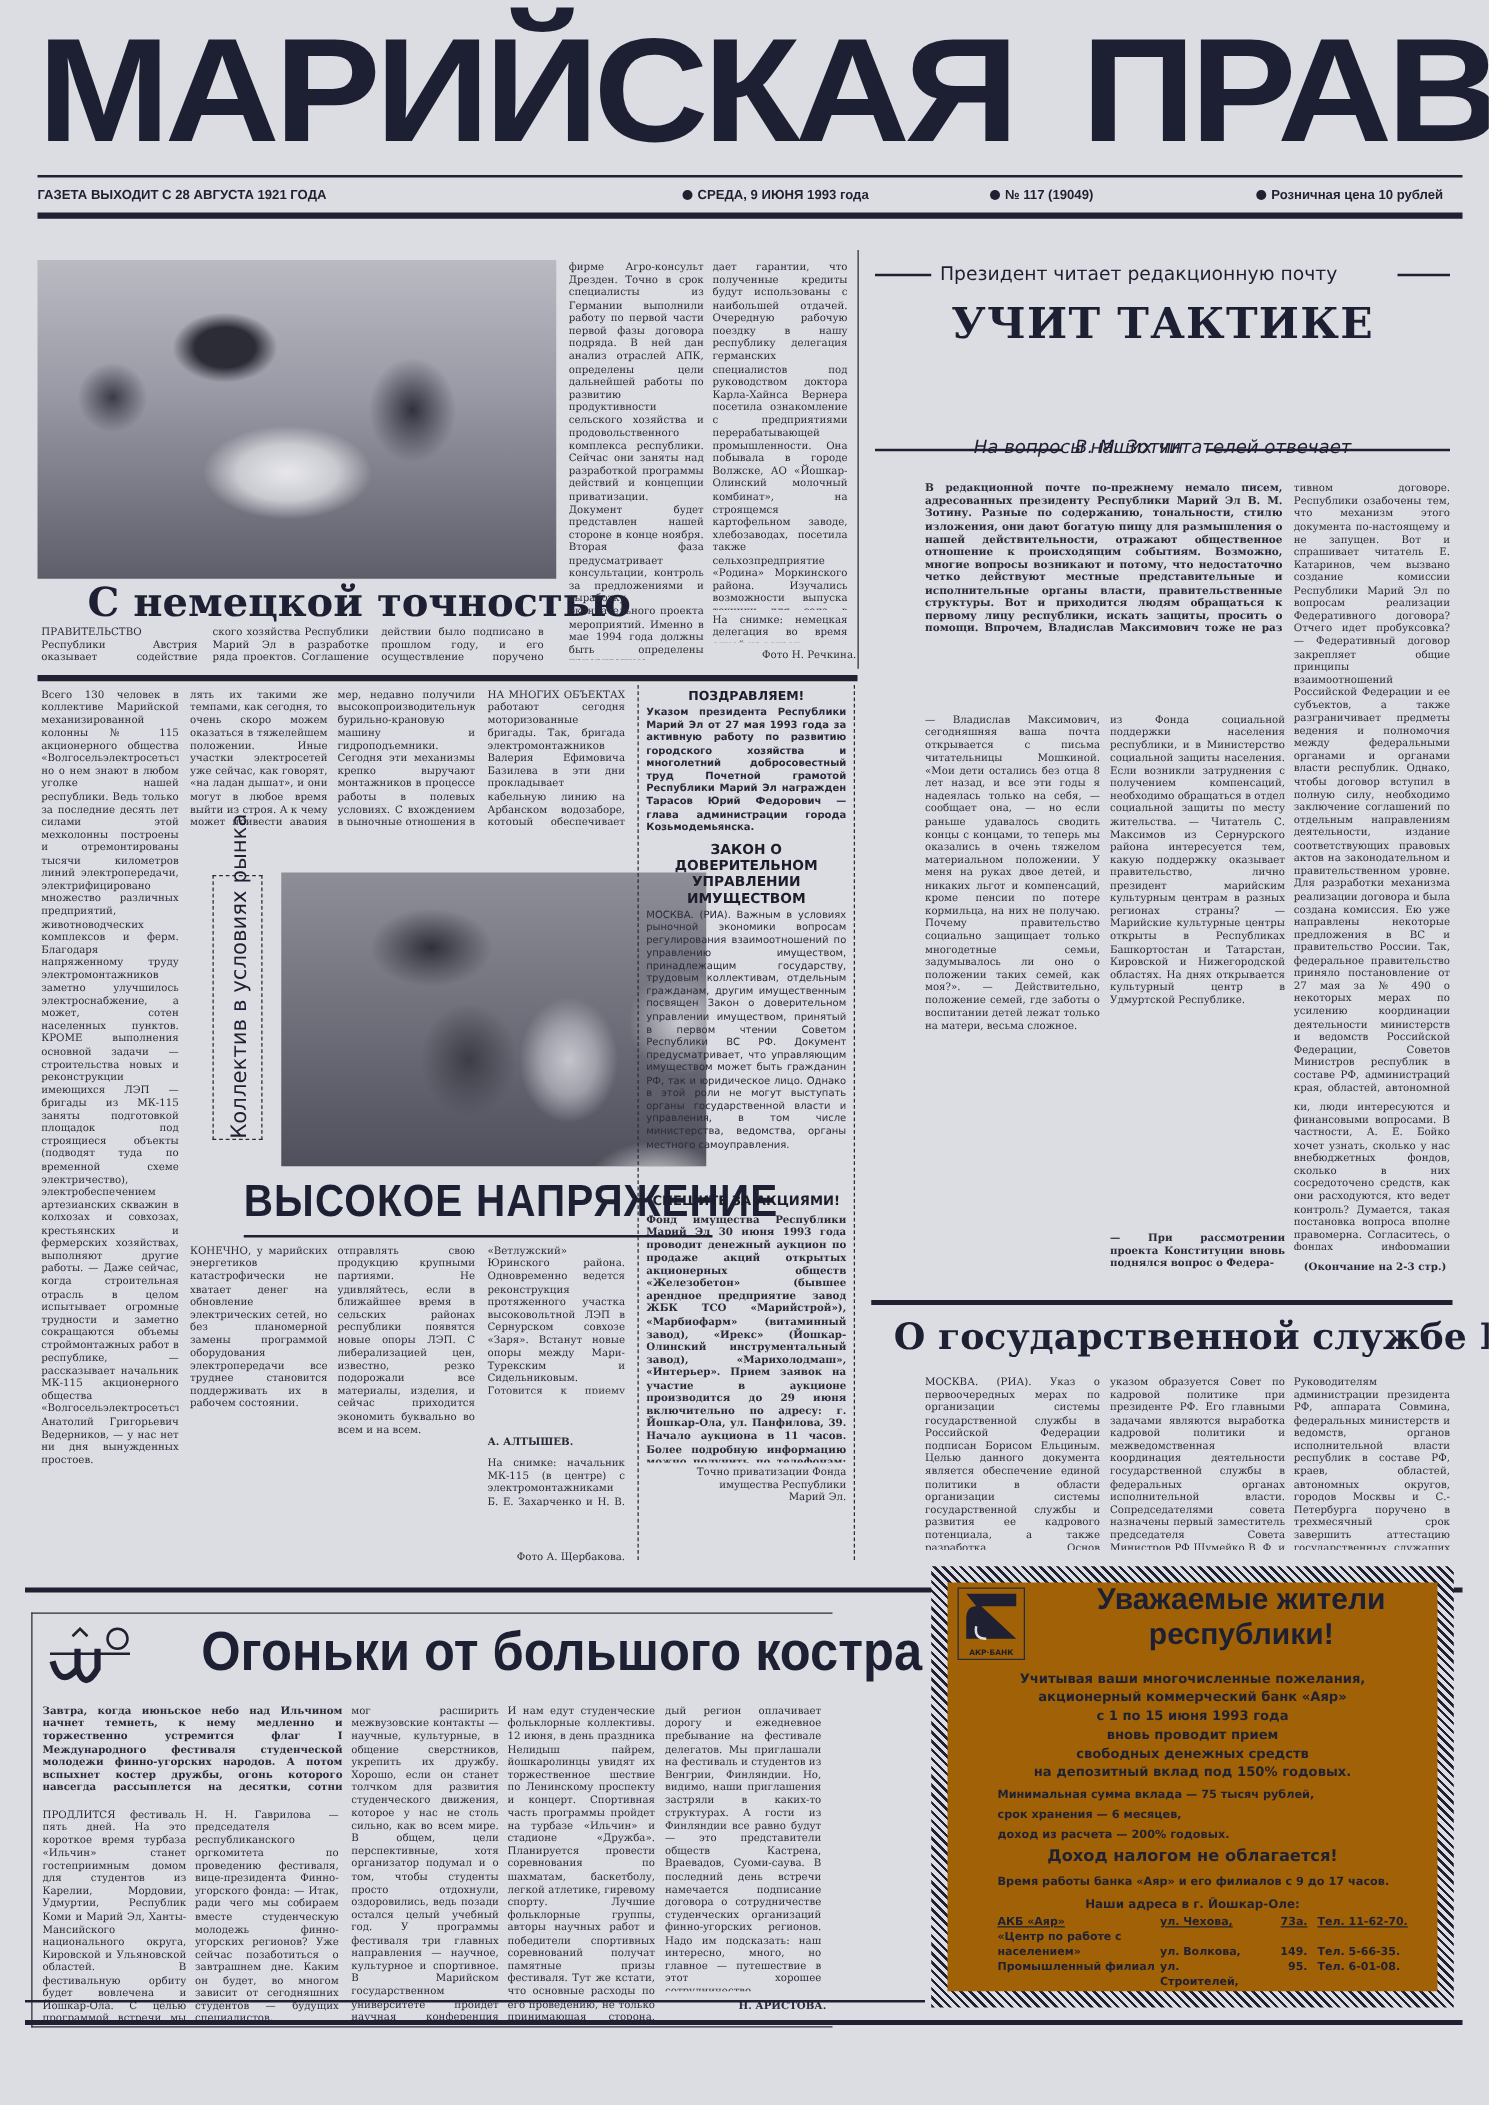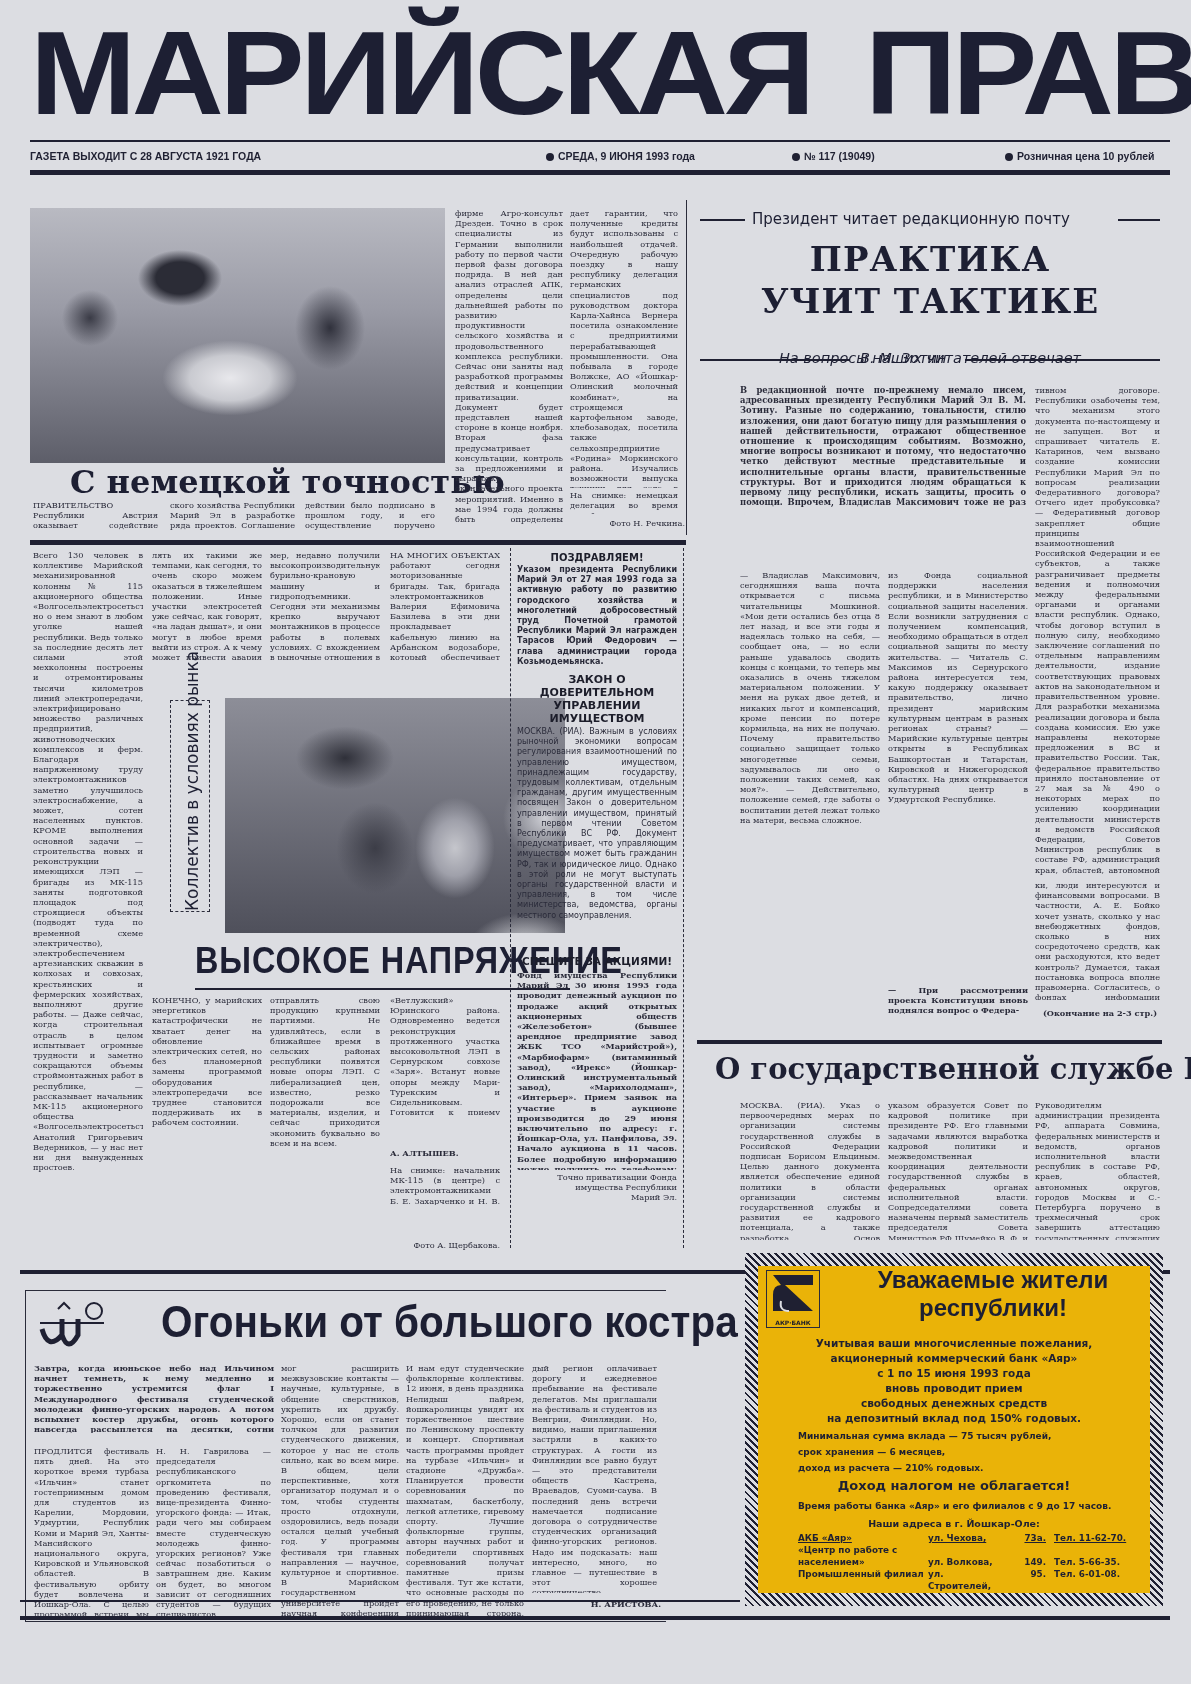--- a/index.html
+++ b/index.html
@@ -25,21 +25,21 @@
      radial-gradient(ellipse 55px 65px at 150px 150px,#3c3d47 0,transparent 70%),
      radial-gradient(ellipse 55px 70px at 230px 150px,#c5c6cc 0,#9fa0aa 40%,transparent 72%),
      radial-gradient(ellipse 60px 60px at 320px 120px,#cfd0d6 0,transparent 70%),
      radial-gradient(ellipse 80px 50px at 300px 250px,#e1e2e6 0,transparent 70%),
      linear-gradient(180deg,#8d8e98 0%,#4f505b 100%);}
   .head-serif{font-family:"DejaVu Serif",serif;font-weight:bold;color:#1d1f33;white-space:nowrap;}
   .head-sans{font-family:"Liberation Sans",sans-serif;font-weight:bold;color:#1d1f33;white-space:nowrap;}
   .kicker{font-family:"DejaVu Sans",sans-serif;font-size:15px;color:#1d1f33;white-space:nowrap;}
   .dashed-box{border:1px dashed #2a2b3a;}
   .hatch{background:repeating-linear-gradient(45deg,#1f2032 0 2px,#dcdde2 2px 5px);}
-  .ad-inner{background:#eab308;}
+  .ad-inner{background:#a16207;}
   .adtxt{font-family:"DejaVu Sans",sans-serif;font-weight:bold;color:#1f2032;text-align:center;}
   .vrule{background:#2a2b3a;width:1px;}
 </style>
 </head>
 <body>
 
 <div class="abs masthead">
   <span>МАРИЙСКАЯ</span><span class="sep"></span><span>ПРАВДА</span>
 </div>
 
@@ -62,21 +62,20 @@
 <div class="abs txt" style="left:570px;top:490px;width:108px;height:24px;">На снимке: немецкая делегация во время одной из встреч.</div>
 <div class="abs txt" style="left:605px;top:518px;width:80px;text-align:right;">Фото Н. Речкина.</div>
 <div class="abs vrule" style="left:686px;top:200px;height:335px;"></div>
 
 <div class="abs" style="left:700px;top:210px;width:460px;height:20px;">
   <div class="abs rule" style="left:0;top:9px;width:45px;height:2px;"></div>
   <div class="abs kicker" style="left:52px;top:0;">Президент читает редакционную почту</div>
   <div class="abs rule" style="left:418px;top:9px;width:42px;height:2px;"></div>
 </div>
 <div class="abs head-serif" style="left:700px;top:238px;width:460px;text-align:center;font-size:34px;line-height:42px;letter-spacing:1px;">
-  <div>ПРАКТИКА</div>
   <div>УЧИТ ТАКТИКЕ</div>
 </div>
 <div class="abs kicker" style="left:700px;top:330px;width:460px;text-align:center;font-style:italic;font-size:14.5px;margin-top:20px;">На вопросы наших читателей отвечает</div>
 <div class="abs" style="left:700px;top:350px;width:460px;height:18px;">
   <div class="abs rule" style="left:0;top:9px;width:150px;height:2px;"></div>
   <div class="abs kicker" style="left:160px;top:0;font-style:italic;font-size:14.5px;">В. М. Зотин</div>
   <div class="abs rule" style="left:265px;top:9px;width:195px;height:2px;"></div>
 </div>
 <div class="abs txt" style="left:740px;top:385px;width:286px;height:125px;font-weight:bold;font-size:8.4px;">В редакционной почте по-прежнему немало писем, адресованных президенту Республики Марий Эл В. М. Зотину. Разные по содержанию, тональности, стилю изложения, они дают богатую пищу для размышления о нашей действительности, отражают общественное отношение к происходящим событиям. Возможно, многие вопросы возникают и потому, что недостаточно четко действуют местные представительные и исполнительные органы власти, правительственные структуры. Вот и приходится людям обращаться к первому лицу республики, искать защиты, просить о помощи. Впрочем, Владислав Максимович тоже не раз высказывал мысль, что опыт управления, когда во главе правительства стоит президент, только нарабатывается. Допускаются ошибки, а порой и просчеты, что неизбежно при вхождении в рыночную экономику. И люди весьма взыскательно оценивают деятельность правительства, что прослеживается и в редакционной почте.</div>
 <div class="abs txt" style="left:1035px;top:385px;width:125px;height:490px;">тивном договоре. Республики озабочены тем, что механизм этого документа по-настоящему и не запущен. Вот и спрашивает читатель Е. Катаринов, чем вызвано создание комиссии Республики Марий Эл по вопросам реализации Федеративного договора? Отчего идет пробуксовка? — Федеративный договор закрепляет общие принципы взаимоотношений Российской Федерации и ее субъектов, а также разграничивает предметы ведения и полномочия между федеральными органами и органами власти республик. Однако, чтобы договор вступил в полную силу, необходимо заключение соглашений по отдельным направлениям деятельности, издание соответствующих правовых актов на законодательном и правительственном уровне. Для разработки механизма реализации договора и была создана комиссия. Ею уже направлены некоторые предложения в ВС и правительство России. Так, федеральное правительство приняло постановление от 27 мая за № 490 о некоторых мерах по усилению координации деятельности министерств и ведомств Российской Федерации, Советов Министров республик в составе РФ, администраций края, областей, автономной области, автономных округов, городов федерального значения.</div>
@@ -155,21 +154,21 @@
     <div>Учитывая ваши многочисленные пожелания,</div>
     <div>акционерный коммерческий банк «Аяр»</div>
     <div>с 1 по 15 июня 1993 года</div>
     <div>вновь проводит прием</div>
     <div>свободных денежных средств</div>
     <div>на депозитный вклад под 150% годовых.</div>
   </div>
   <div class="abs adtxt" style="left:40px;top:162px;width:340px;font-size:9px;line-height:16px;text-align:left;">
     <div>Минимальная сумма вклада — 75 тысяч рублей,</div>
     <div>срок хранения — 6 месяцев,</div>
-    <div>доход из расчета — 210% годовых.</div>
+    <div>доход из расчета — 200% годовых.</div>
   </div>
   <div class="abs adtxt" style="left:0;top:212px;width:392px;font-size:13px;">Доход налогом не облагается!</div>
   <div class="abs adtxt" style="left:40px;top:235px;width:340px;font-size:9px;text-align:left;">Время работы банка «Аяр» и его филиалов с 9 до 17 часов.</div>
   <div class="abs adtxt" style="left:0;top:252px;width:392px;font-size:9.5px;">Наши адреса в г. Йошкар-Оле:</div>
   <div class="abs adtxt" style="left:40px;top:266px;width:345px;font-size:8.8px;line-height:12px;text-align:left;">
     <div style="display:flex;text-decoration:underline;">
         <span style="width:130px;">АКБ «Аяр»</span>
         <span style="width:80px;">ул. Чехова,</span>
         <span style="width:38px;text-align:right;padding-right:8px;">73а.</span>
         <span>Тел. 11-62-70.</span>

